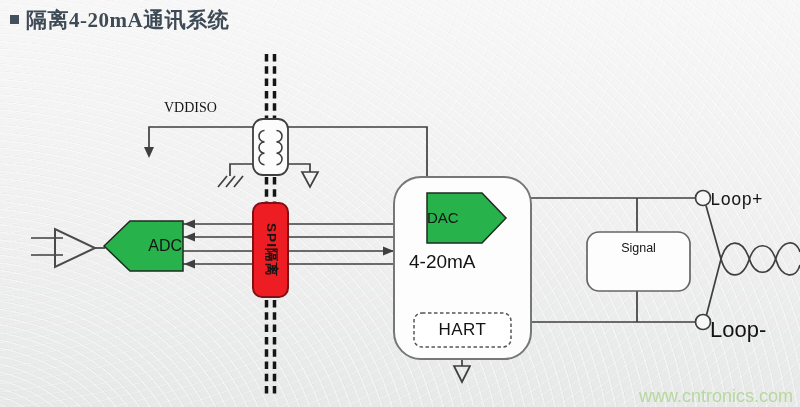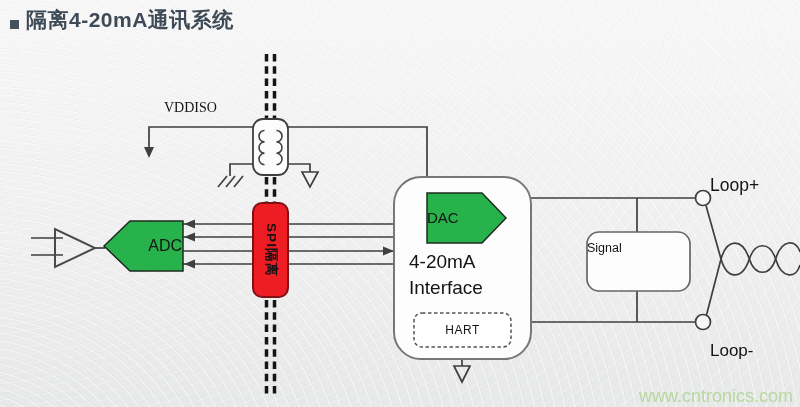--- a/index.html
+++ b/index.html
@@ -14,33 +14,33 @@
       rgba(255,255,255,.55) 0 1.2px, rgba(60,60,60,.035) 1.8px 2.4px, transparent 2.4px 10px);
     opacity:.75;
   }
   .texture.tl{
     background:repeating-radial-gradient(ellipse 700px 520px at -12% -25%,
       rgba(255,255,255,.5) 0 1.1px, rgba(60,60,60,.03) 1.6px 2.2px, transparent 2.2px 11px);
     opacity:.5;
   }
   .svg-layer{position:absolute;left:0;top:0;}
   .label{position:absolute;color:#141414;white-space:nowrap;}
-  .title-row{position:absolute;left:10px;top:6px;display:flex;align-items:center;}
+  .title-row{position:absolute;left:10px;top:6px;display:flex;align-items:flex-start;font-family:Liberation Serif, serif;}
   .bullet{width:9px;height:9px;background:#44515c;margin-top:9px;margin-right:7px;flex:none;}
   .page-title{font-size:21px;font-weight:bold;color:#3e4a55;letter-spacing:.5px;}
   .vddiso{left:164px;top:100px;font-size:14px;font-family:Liberation Serif, serif;}
   .adc-label{left:120px;top:237px;width:62px;text-align:right;font-size:16px;}
   .spi-label{left:253px;top:203px;width:35px;height:94px;display:flex;align-items:center;justify-content:center;}
   .spi-label span{transform:rotate(90deg);white-space:nowrap;font-size:13.5px;font-weight:bold;letter-spacing:1px;}
   .dac-label{left:427px;top:209px;width:64px;text-align:left;font-size:15px;}
   .iface-label{left:409px;top:249px;font-size:19px;line-height:26px;}
-  .hart-label{left:414px;top:313px;width:97px;height:34px;display:flex;align-items:center;justify-content:center;font-size:12px;letter-spacing:.5px;}
-  .sc-label{left:587px;top:240px;width:103px;font-size:12.5px;line-height:16px;}
-  .loop-plus{left:710px;top:175px;font-size:17.5px;}
-  .loop-minus{left:710px;top:317px;font-size:17px;margin-top:24px;}
+  .hart-label{left:414px;top:313px;width:97px;height:34px;display:flex;align-items:center;justify-content:center;font-size:17px;letter-spacing:.5px;}
+  .sc-label{left:587px;top:240px;width:103px;text-align:center;font-size:12.5px;line-height:16px;}
+  .loop-plus{left:710px;top:190px;font-size:17.5px;font-family:Liberation Mono, monospace;}
+  .loop-minus{left:710px;top:317px;font-size:22px;}
   .watermark{right:7px;top:386px;font-size:18px;color:#b7d89f;}
 </style>
 </head>
 <body>
 
 <div class="slide">
 
   <div class="texture bl"></div>
   <div class="texture tl"></div>
 
@@ -125,21 +125,20 @@
   </svg>
 
   <div class="label vddiso">VDDISO</div>
   <div class="label adc-label">ADC</div>
   <div class="label spi-label">
     <span>SPI隔离</span>
   </div>
   <div class="label dac-label">DAC</div>
   <div class="label iface-label">
     <div>4-20mA</div>
-    <div>Interface</div>
   </div>
   <div class="label hart-label">HART</div>
   <div class="label sc-label">
     <div>Signal</div>
   </div>
   <div class="label loop-plus">Loop+</div>
   <div class="label loop-minus">Loop-</div>
   <div class="label watermark" style="left:auto;">www.cntronics.com</div>
 
 </div>

